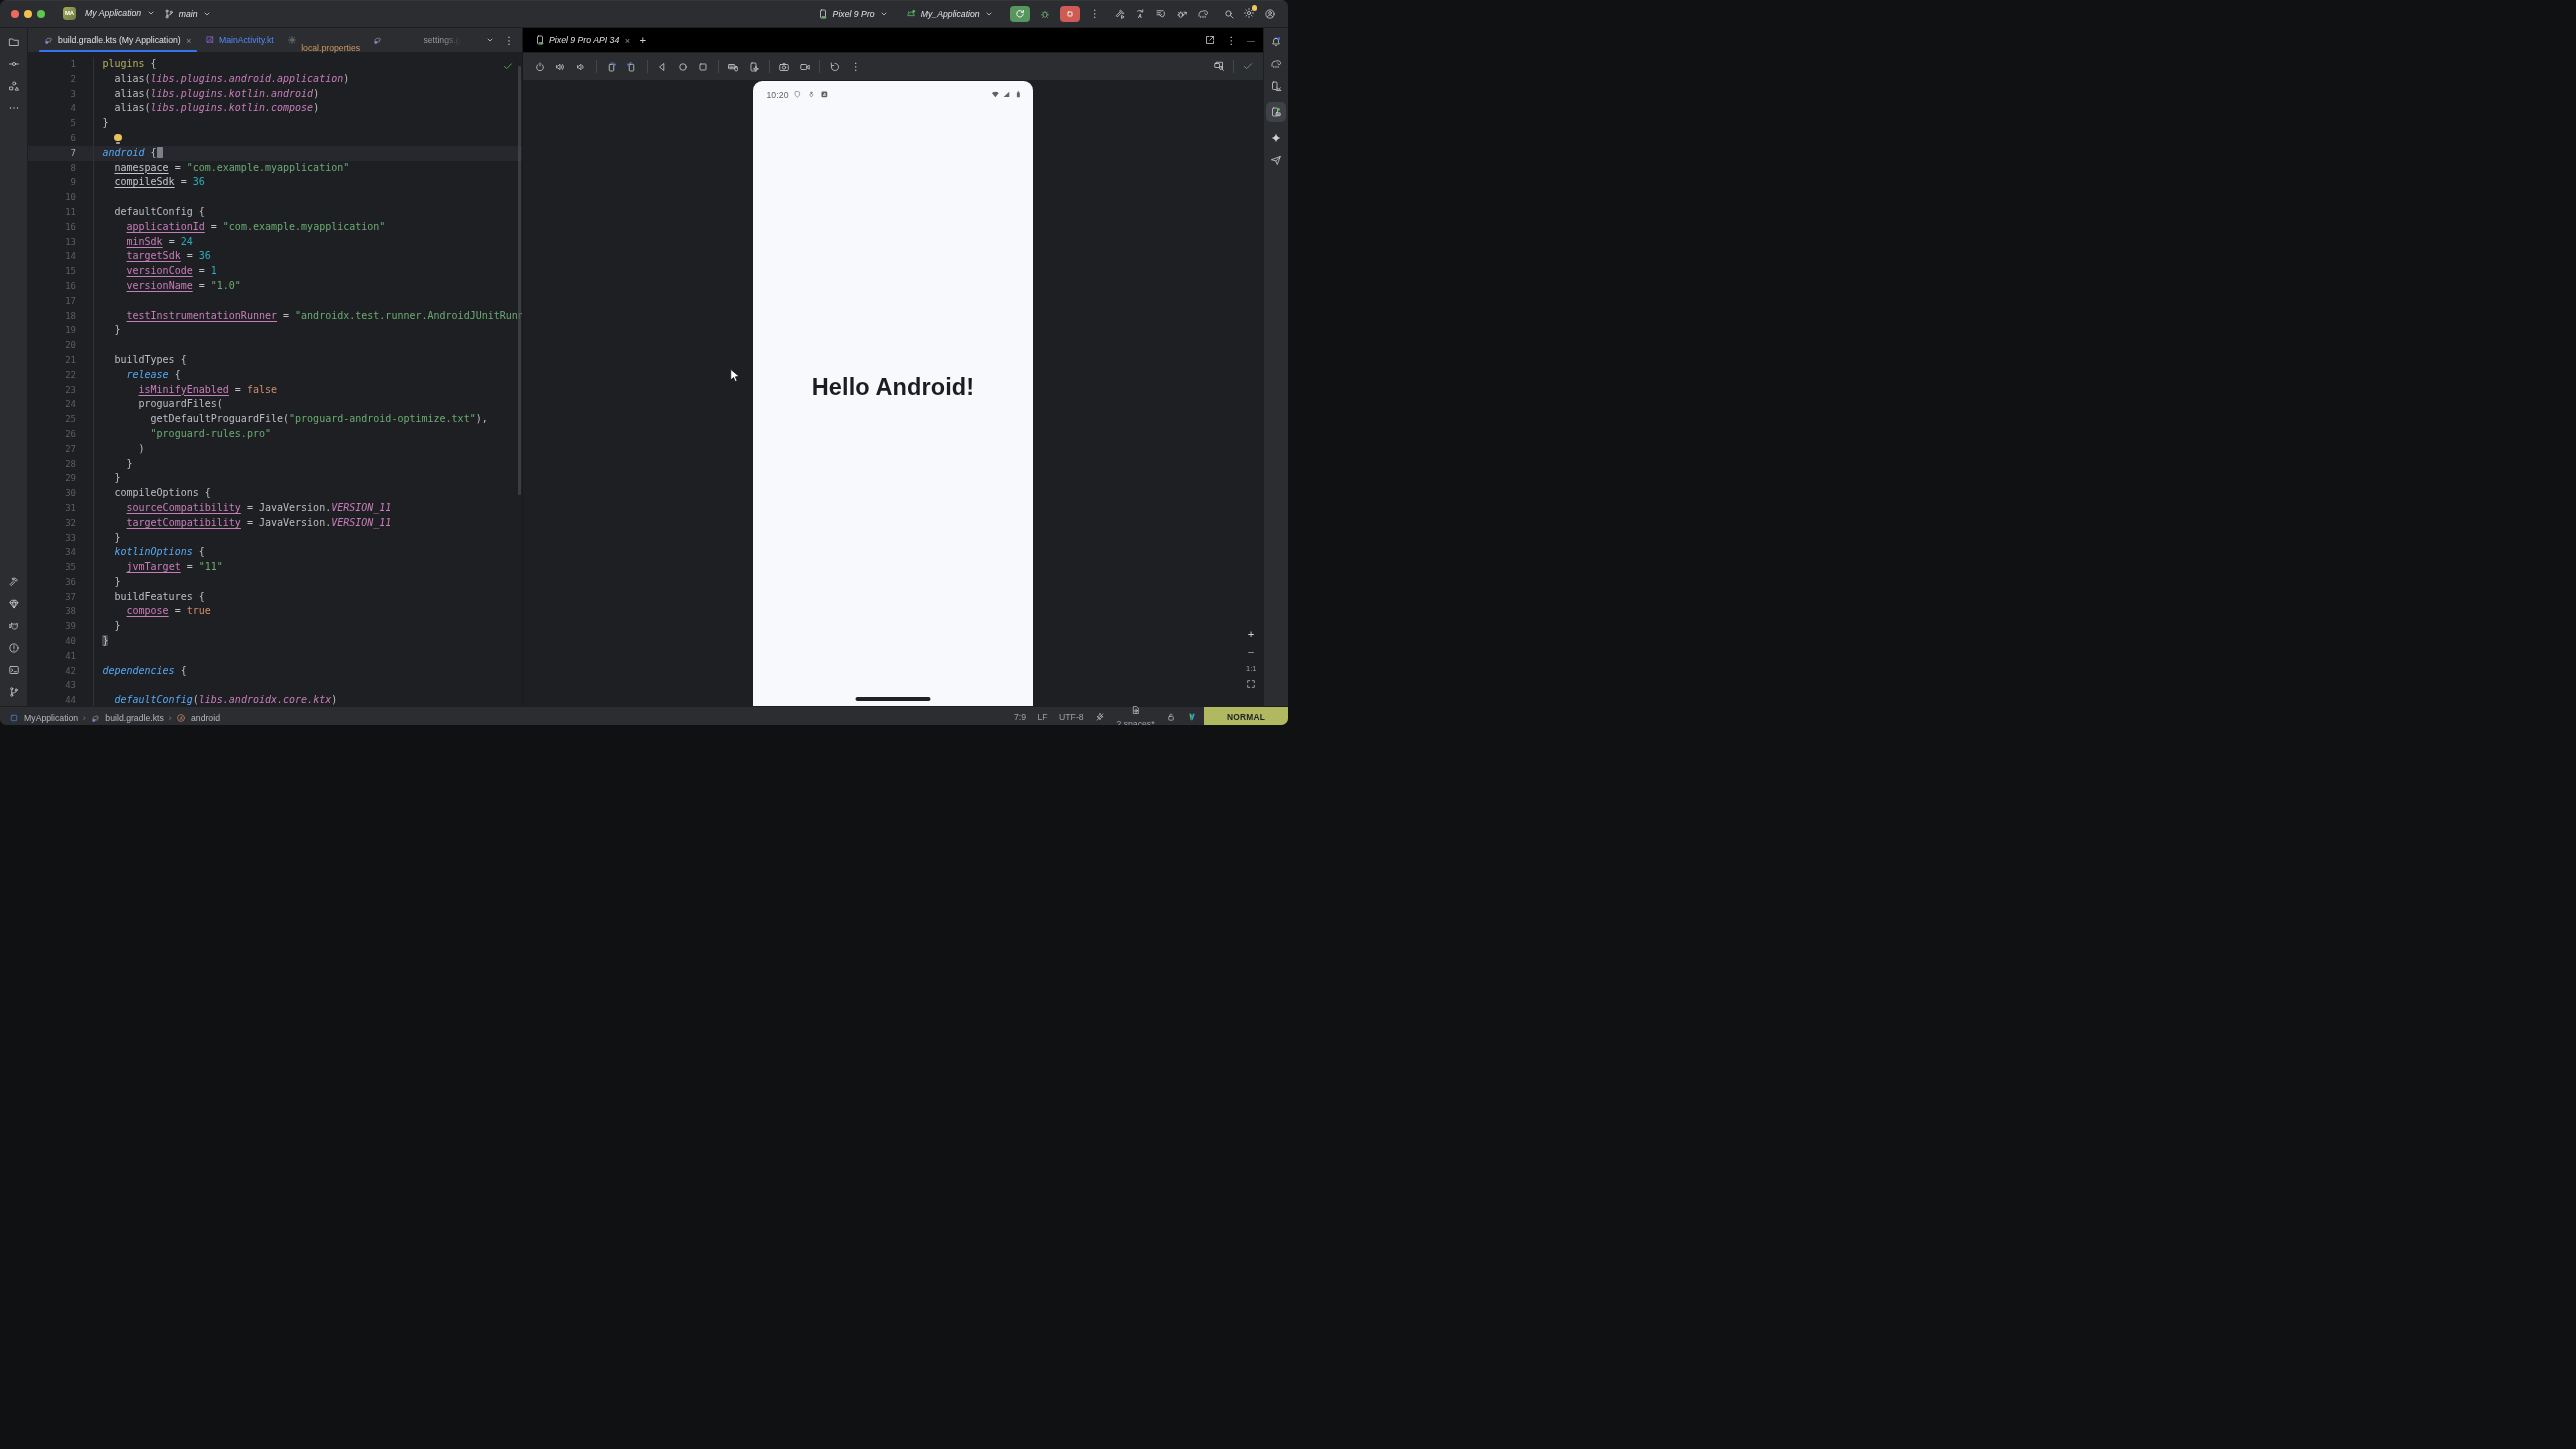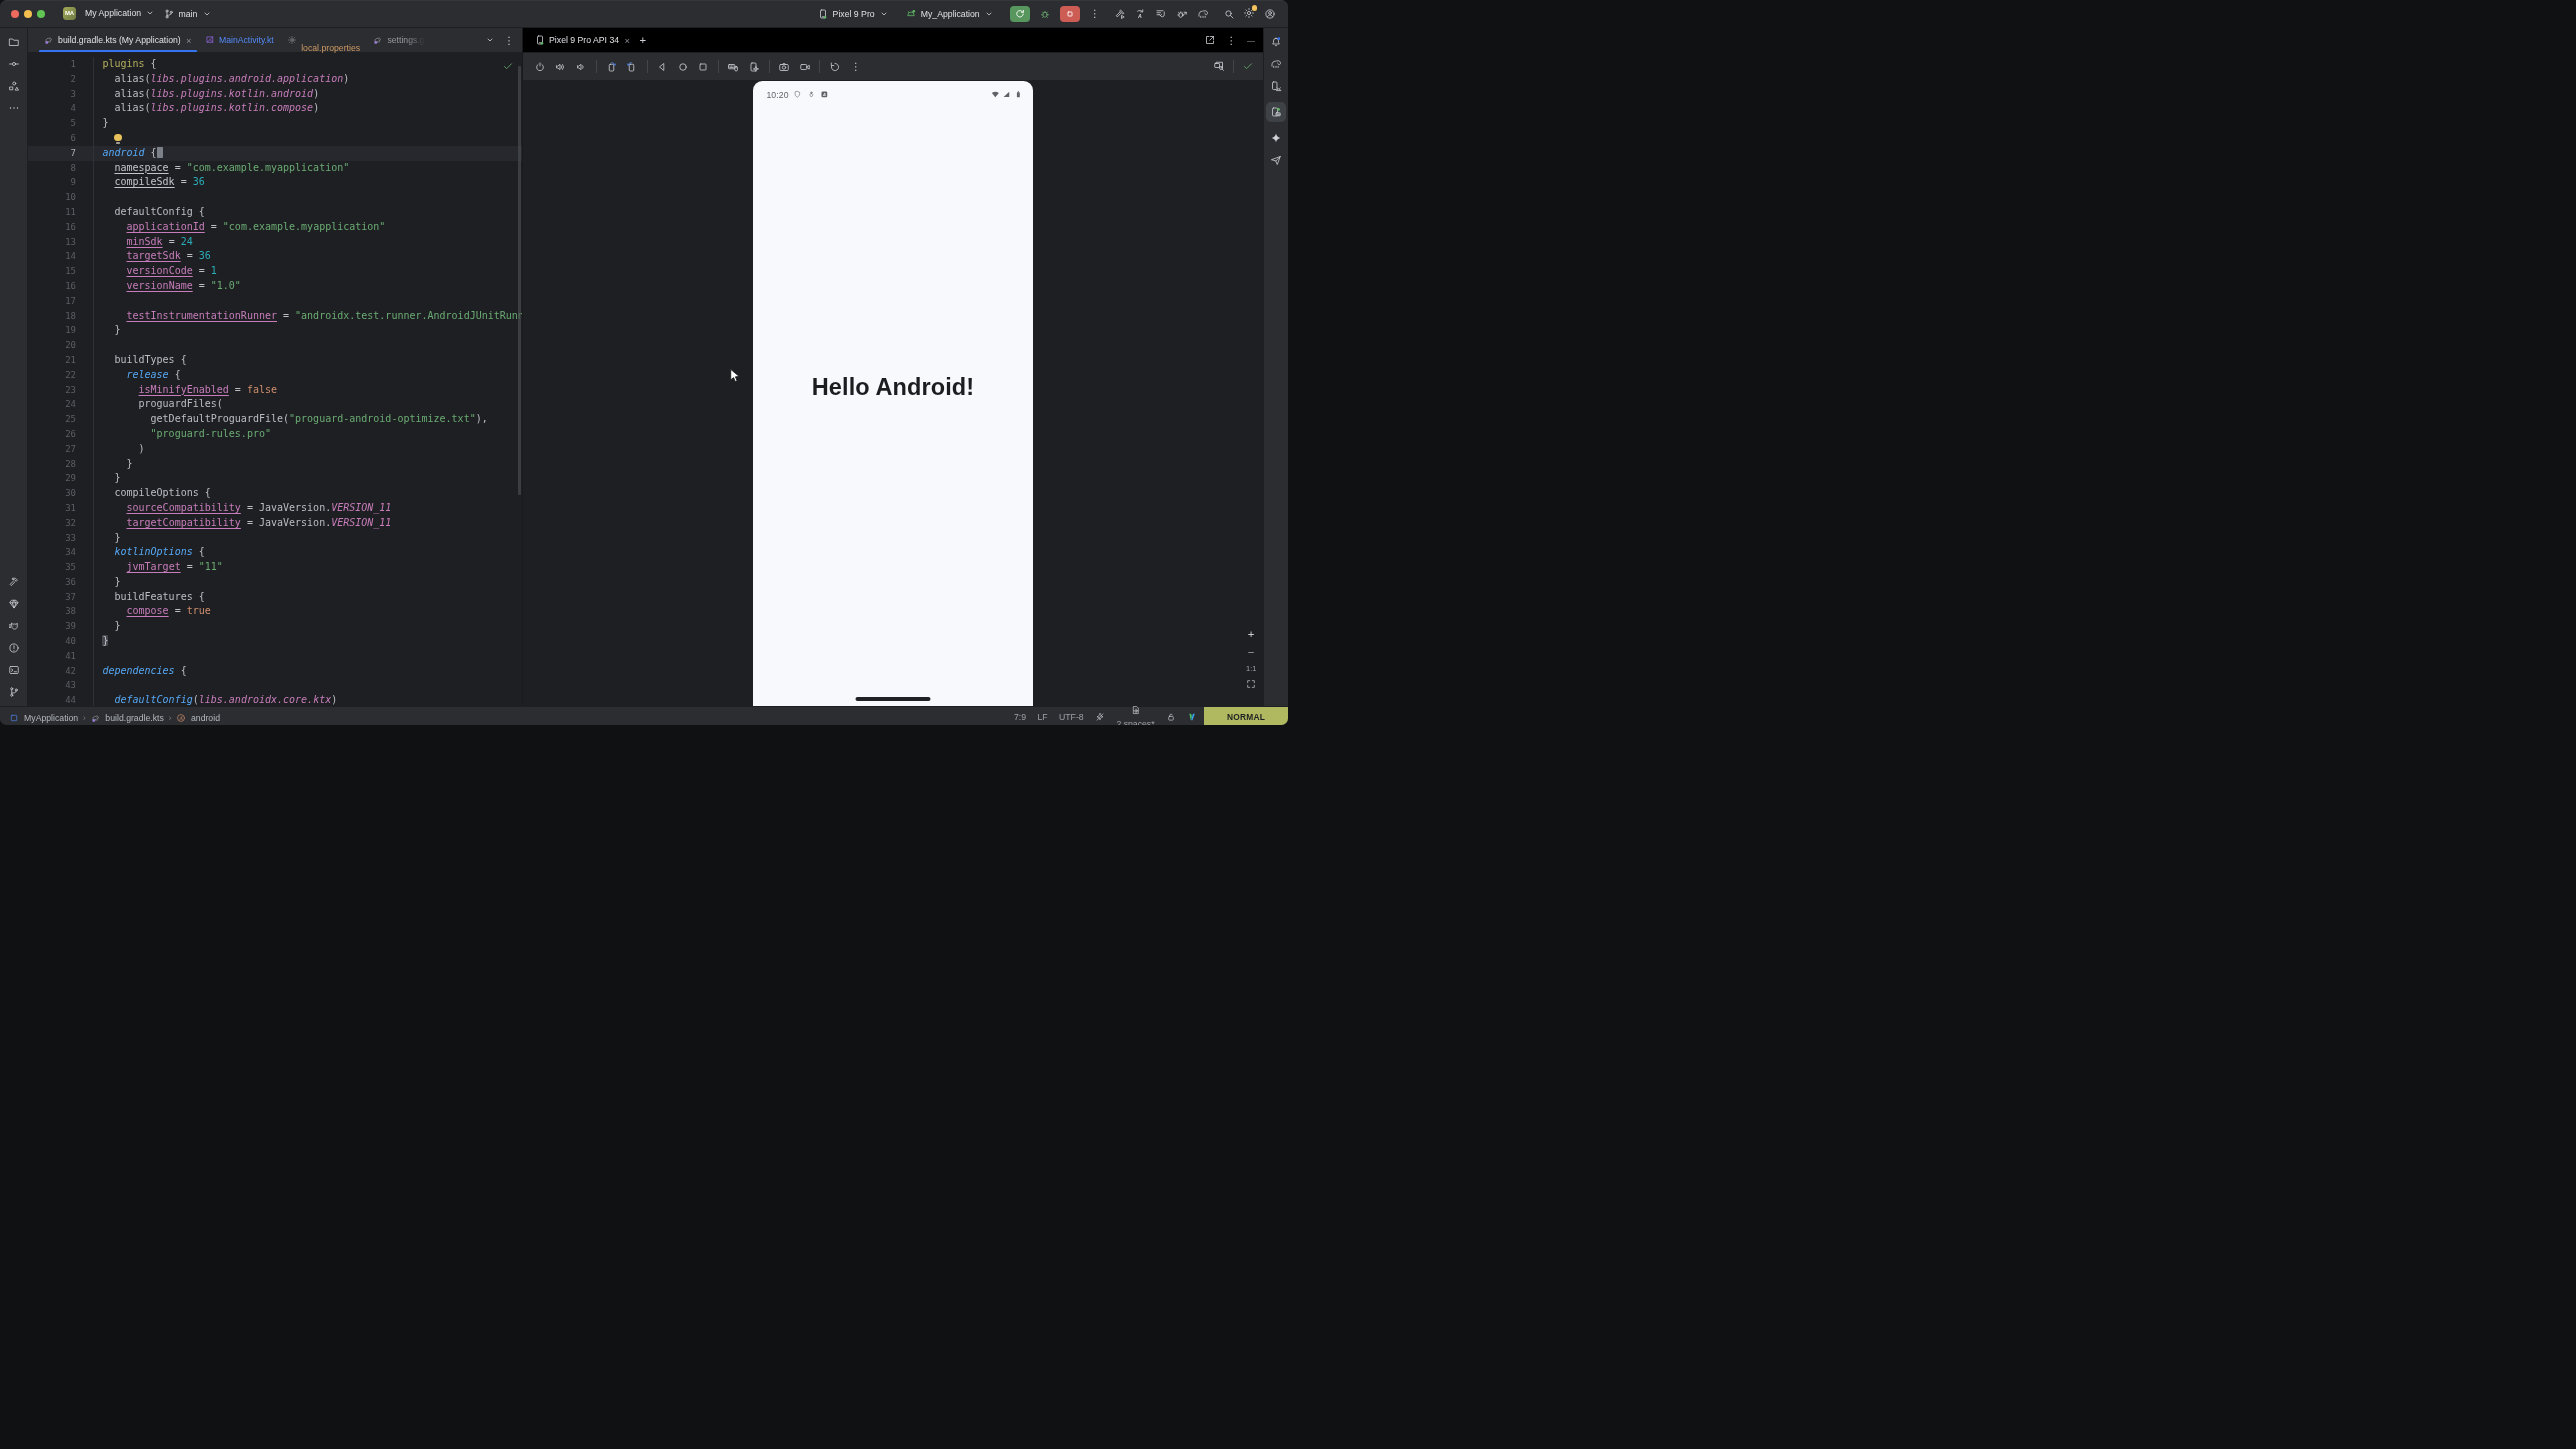--- a/index.html
+++ b/index.html
@@ -7,21 +7,21 @@
           font-family:"Liberation Sans",sans-serif;color:#dfe1e5;font-size:8.7px;}
   
   .titlebar{height:27px;display:flex;align-items:center;background:#2b2d30;border-bottom:0.7px solid #1e1f22;
             box-shadow:inset 0 0.7px 0 rgba(255,255,255,.06);padding:0 12px 0 10.7px;}
   .lights{display:flex;gap:5.4px;margin-right:17.4px;}
   .light{width:8px;height:8px;border-radius:50%;}
   .l-red{background:#ec6a5e}.l-yellow{background:#f4bf4f}.l-green{background:#61c554}
   .chip{width:13.4px;height:13.4px;border-radius:3.4px;background:linear-gradient(135deg,#a3a955,#6c7a45);
         display:flex;align-items:center;justify-content:center;font-size:6px;font-weight:bold;color:#fff;margin-right:5.4px;}
   .tb-item{display:flex;align-items:center;gap:3.4px;margin-right:6.7px;}
-  .tb-label{color:#dfe1e5;}
+  .tb-label{color:#dfe1e5;font-style:italic;}
   .tb-right{margin-left:auto;display:flex;align-items:center;gap:8.7px;}
   .runbtn{width:20px;height:16px;border-radius:4px;background:#57965c;display:flex;align-items:center;justify-content:center;}
   .stopbtn{width:20px;height:16px;border-radius:4px;background:#cd5c54;display:flex;align-items:center;justify-content:center;}
   .ic{display:inline-flex;align-items:center;justify-content:center;line-height:0;}
   .kebab{color:#ced0d6;font-size:10px;padding:0 1.3px;}
   .gearwrap{position:relative;}
   .gearwrap .dot{position:absolute;top:-1.3px;right:-2px;width:5.4px;height:5.4px;border-radius:50%;background:#f2c55c;}
   
   .main{display:flex;height:678px;}
   .stripe{width:27px;background:#2b2d30;display:flex;flex-direction:column;align-items:center;padding:8px 0;}
@@ -34,21 +34,21 @@
   
   .editor-col{width:494px;display:flex;flex-direction:column;background:#1e1f22;}
   .tabbar{height:24px;background:#2b2d30;border-bottom:0.7px solid #1e1f22;display:flex;align-items:stretch;padding-left:9.4px;}
   .tab{display:flex;align-items:center;gap:4px;padding:0 6.7px;position:relative;color:#9da0a6;white-space:nowrap;}
   .tab.active{color:#dfe1e5;}
   .tab.active::after{content:"";position:absolute;left:1.3px;right:1.3px;bottom:0;height:2px;background:#3574f0;border-radius:1.3px 1.3px 0 0;}
   .tab .close{color:#868a91;font-size:9.4px;margin-left:1.3px;}
   .tabblue{color:#548af7;}
   .taborange{color:#d09a63;margin-top:16px;}
   .tabfade{max-width:42px;overflow:hidden;background:linear-gradient(90deg,#9da0a6 55%,rgba(157,160,166,0));
-           -webkit-background-clip:text;background-clip:text;color:transparent;}
+           -webkit-background-clip:text;background-clip:text;color:transparent;margin-left:36px;}
   .tabbar-end{margin-left:auto;display:flex;align-items:center;gap:6.7px;padding-right:6.7px;color:#9da0a6;}
   .editor{flex:1;position:relative;overflow:hidden;background:#1e1f22;padding-top:4px;}
   .row{display:flex;height:14.8px;line-height:14.8px;font-family:"DejaVu Sans Mono","Liberation Mono",monospace;font-size:10px;white-space:pre;}
   .row .num{width:48px;min-width:48px;padding-right:17.4px;text-align:right;color:#5b5e64;font-size:9px;border-right:0.7px solid #2e3135;}
   .row .txt{padding-left:8px;}
   .row.cur{background:#26282e;}
   .row.cur .num{color:#a9abb0;}
   .t-p{color:#bcbec4}.t-k{color:#b3ae60}.t-s{color:#6aab73}.t-n{color:#2aacb8}.t-b{color:#cf8e6d}
   .t-e{color:#56a8f5;font-style:italic}
   .t-r{color:#c77dbb;font-style:italic}

